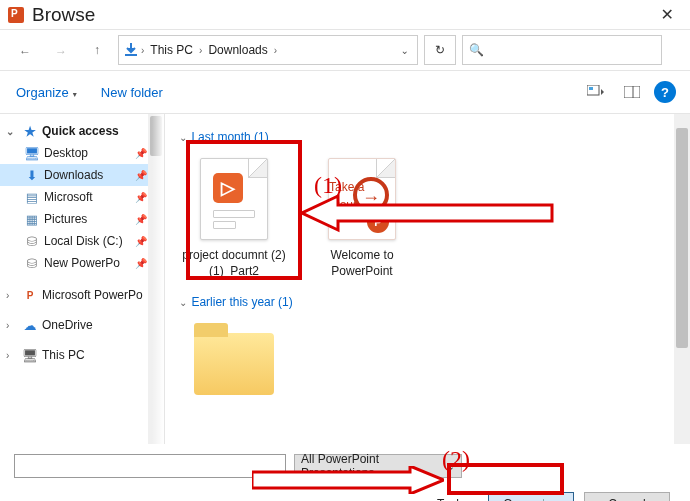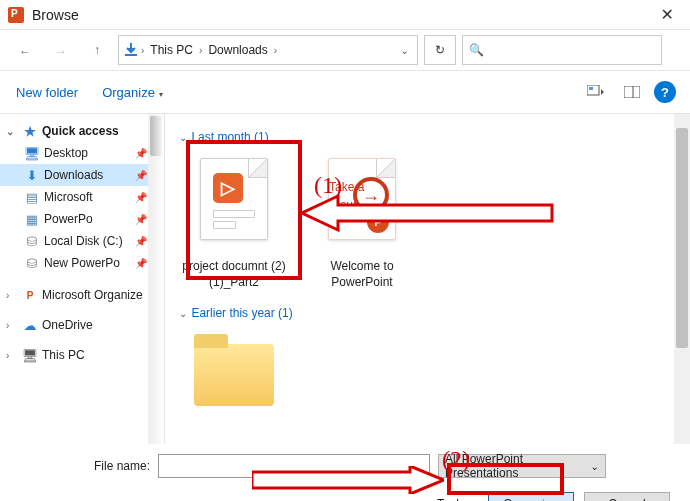--- a/index.html
+++ b/index.html
@@ -1,20 +1,20 @@
 <!DOCTYPE html>
 <html><head>
 <meta charset="utf-8">
 <style>
 *{box-sizing:border-box;margin:0;padding:0;font-family:"Segoe UI",Arial,sans-serif;font-size:12px}
 body{background:#fff;width:690px;height:501px;overflow:hidden;position:relative}
 .titlebar{height:30px;display:flex;align-items:center;padding:0 8px;border-bottom:1px solid #e5e5e5}
 .titlebar .app-icon{width:16px;height:16px;background:#d64c1f;border-radius:2px;position:relative;margin-right:8px}
 .titlebar .app-icon::before{content:"P";color:#fff;font-size:10px;font-weight:bold;position:absolute;left:3px;top:1px}
-.titlebar .title{flex:1;font-size:14px;color:#222}
+.titlebar .title{flex:1;font-size:19px;color:#222}
 .titlebar .close{font-size:16px;color:#333;cursor:pointer;padding:0 8px}
 .navbar{height:40px;display:flex;align-items:center;padding:4px 10px;gap:6px}
 .nav-btn{width:30px;height:28px;display:flex;align-items:center;justify-content:center;color:#666;border:1px solid transparent}
 .path-bar{flex:1;height:30px;border:1px solid #ccc;display:flex;align-items:center;padding:0 4px;gap:2px;max-width:300px}
 .path-seg{padding:2px 4px;color:#222}
 .path-sep{color:#666;font-size:10px}
 .path-icon{width:16px;height:16px;display:inline-flex;align-items:center;justify-content:center}
 .refresh{width:32px;height:30px;border:1px solid #ccc;display:flex;align-items:center;justify-content:center;color:#333}
 .search{width:200px;height:30px;border:1px solid #ccc;display:flex;align-items:center;padding:0 6px;gap:6px;color:#888}
 .search input{border:none;outline:none;flex:1;font-size:12px}
@@ -33,21 +33,21 @@
 .tree-row .ic{width:16px;height:16px;display:flex;align-items:center;justify-content:center;font-size:13px}
 .tree-row.sub{padding-left:24px}
 .tree-row.top{font-weight:600;color:#1a1a1a}
 .pin{color:#888;font-size:10px;margin-left:auto;margin-right:10px}
 .content{flex:1;padding:10px 4px 0 14px;position:relative;overflow:hidden}
 .group-hdr{color:#0066cc;font-size:13px;margin:6px 0 10px;display:flex;align-items:center;gap:4px}
 .group-hdr .gchev{font-size:10px;color:#666}
 .items{display:flex;gap:18px;flex-wrap:wrap;margin-bottom:16px}
 .item{width:110px;display:flex;flex-direction:column;align-items:center;text-align:center;position:relative}
 .item .thumb{width:88px;height:90px;display:flex;align-items:center;justify-content:center;position:relative}
-.item .label{font-size:12px;color:#222;margin-top:15px;line-height:1.3}
+.item .label{font-size:12px;color:#222;margin-top:4px;line-height:1.3}
 .file-page{width:68px;height:82px;background:#fff;border:1px solid #d0d0d0;border-radius:2px;position:relative;box-shadow:0 1px 3px rgba(0,0,0,.15)}
 .file-page::before{content:"";position:absolute;right:0;top:0;width:18px;height:18px;background:linear-gradient(135deg,transparent 48%,#d0d0d0 50%,#f0f0f0 52%);border-bottom:1px solid #d0d0d0;border-left:1px solid #d0d0d0}
 .wps-badge{position:absolute;left:12px;top:14px;width:30px;height:30px;background:#e8632b;border-radius:5px;display:flex;align-items:center;justify-content:center;color:#fff;font-size:18px;font-weight:bold}
 .file-lines{position:absolute;left:12px;bottom:10px;right:12px}
 .file-lines .l{height:8px;border:1px solid #ccc;border-radius:1px;margin-top:3px}
 .file-lines .l.short{width:55%}
 .tour-circ{width:36px;height:36px;border:4px solid #c73818;border-radius:50%;display:flex;align-items:center;justify-content:center;color:#c73818;font-size:18px;font-weight:bold;position:absolute;right:6px;top:18px}
 .tour-txt{color:#c73818;font-size:15px;position:absolute;left:0;top:18px;line-height:1.2}
 .pp-corner{position:absolute;right:6px;bottom:6px;width:22px;height:22px;background:#d64c1f;border-radius:50%;color:#fff;font-size:11px;font-weight:bold;display:flex;align-items:center;justify-content:center}
 .edge-ico{width:70px;height:70px;border-radius:50%;background:conic-gradient(from 200deg,#0b6b3a,#39c66f,#2fc4d8,#1776d0,#0b4fb0,#0b6b3a);position:relative}
@@ -98,22 +98,22 @@
     <span style="flex:1"></span>
     <span style="color:#555;font-size:10px;padding:0 4px">⌄</span>
   </div>
   <div class="refresh">↻</div>
   <div class="search">
     <span>🔍</span>
   </div>
 </div>
 
 <div class="toolbar">
+  <div class="tool-item org">Organize</div>
   <div class="tool-item">New folder</div>
-  <div class="tool-item org">Organize</div>
   <div class="tool-right">
     <div class="vb">
       <svg width="18" height="14" viewBox="0 0 18 14">
           <rect x="0" y="0" width="12" height="10" fill="none" stroke="#555"></rect>
           <rect x="2" y="2" width="4" height="3" fill="#4aa3df"></rect>
           <path d="M14 4 L17 7 L14 10" fill="#555"></path>
         </svg>
     </div>
     <div class="vb">
       <svg width="16" height="12" viewBox="0 0 16 12">
@@ -146,38 +146,38 @@
         <span>Downloads</span>
         <span class="pin">📌</span>
       </div>
     <div class="tree-row sub">
         <span class="ic" style="color:#5b8ab3">▤</span>
         <span>Microsoft</span>
         <span class="pin">📌</span>
       </div>
     <div class="tree-row sub">
         <span class="ic" style="color:#5b8ab3">▦</span>
-        <span>PowerPo</span>
+        <span>Pictures</span>
         <span class="pin">📌</span>
       </div>
     <div class="tree-row sub">
         <span class="ic" style="color:#888">⛁</span>
         <span>Local Disk (C:)</span>
         <span class="pin">📌</span>
       </div>
     <div class="tree-row sub">
         <span class="ic" style="color:#888">⛁</span>
         <span>New PowerPo</span>
         <span class="pin">📌</span>
       </div>
     <div style="height:10px"></div>
     <div class="tree-row">
         <span class="chev">›</span>
         <span class="ic" style="color:#d64c1f;font-weight:bold;font-size:10px">P</span>
-        <span>Microsoft Organize</span>
+        <span>Microsoft PowerPo</span>
       </div>
     <div style="height:8px"></div>
     <div class="tree-row">
         <span class="chev">›</span>
         <span class="ic" style="color:#2b7cd3">☁</span>
         <span>OneDrive</span>
       </div>
     <div style="height:8px"></div>
     <div class="tree-row">
         <span class="chev">›</span>
@@ -229,21 +229,20 @@
         <div class="thumb">
             <div class="folder-ico"></div>
           </div>
       </div>
     </div>
   </div>
 </div>
 
 <div class="footer">
   <div class="fn-row">
-    <div class="fn-label">File name:</div>
     <input class="fn-input" value="" style="">
     <div class="filter">
       <span>All PowerPoint Presentations</span>
       <span style="font-size:10px">⌄</span>
     </div>
   </div>
   <div class="btn-row">
     <div class="tools-link">Tools</div>
     <div class="btn primary">
       <span>Open</span>

